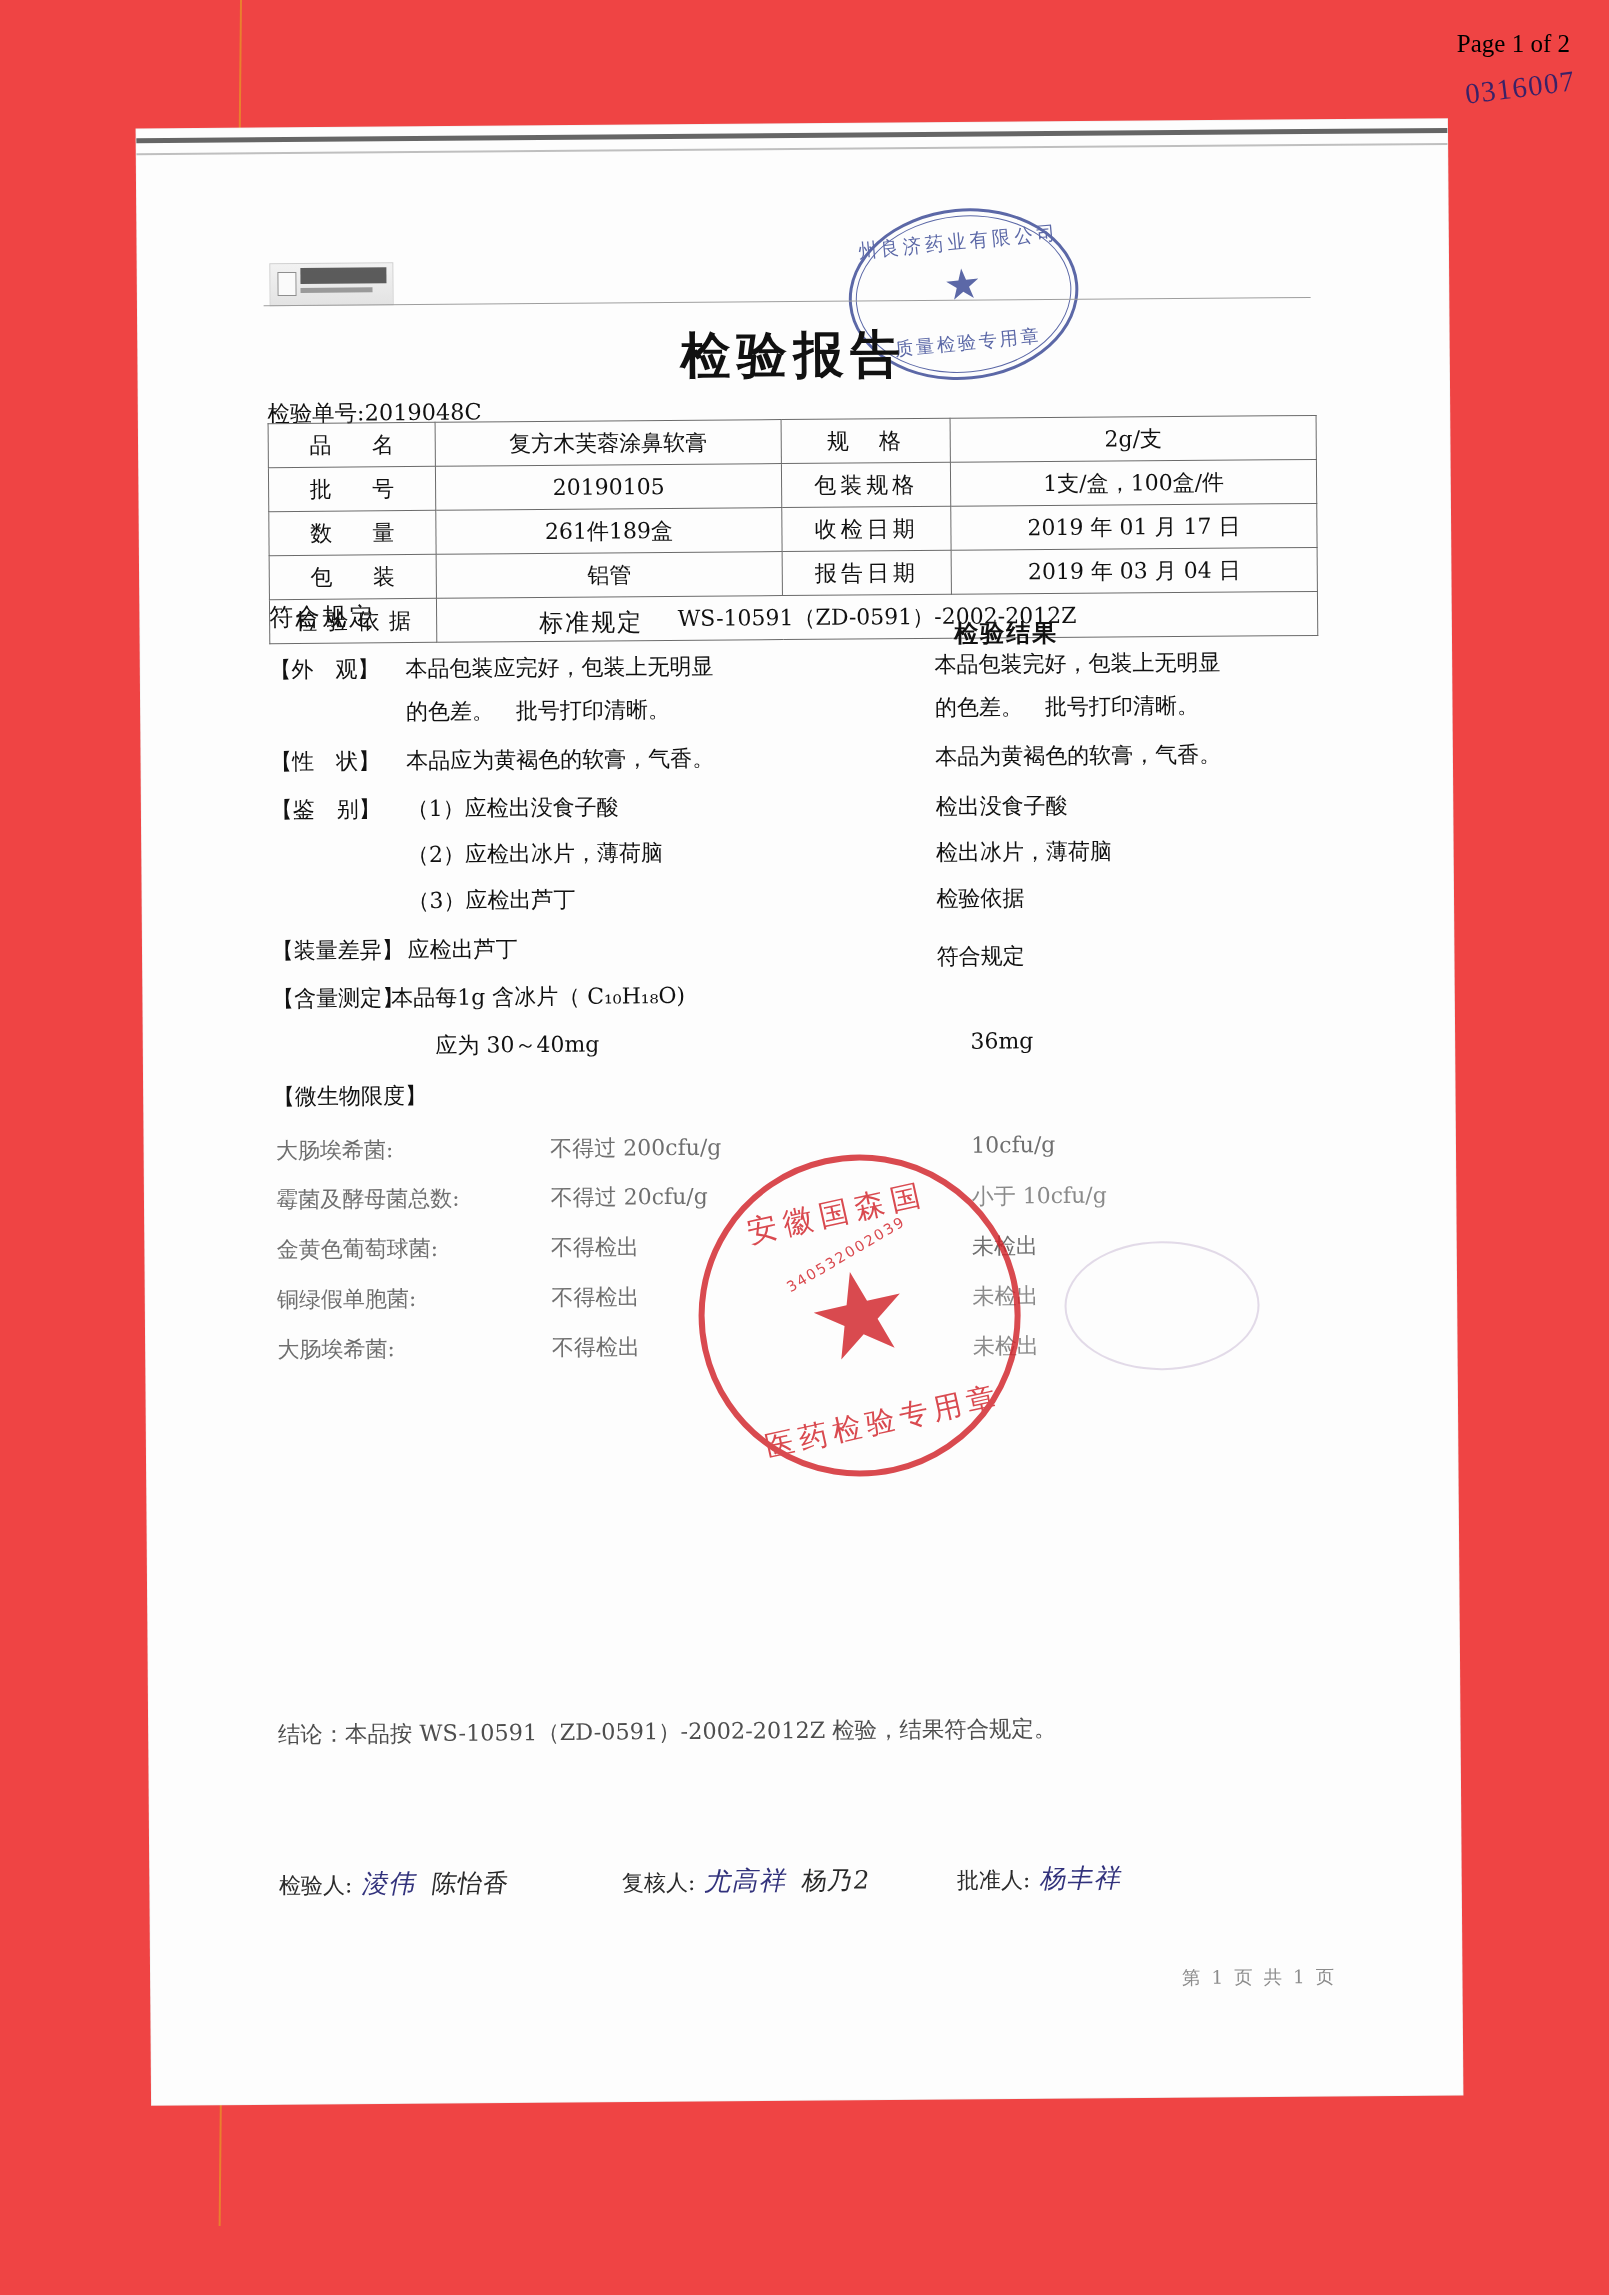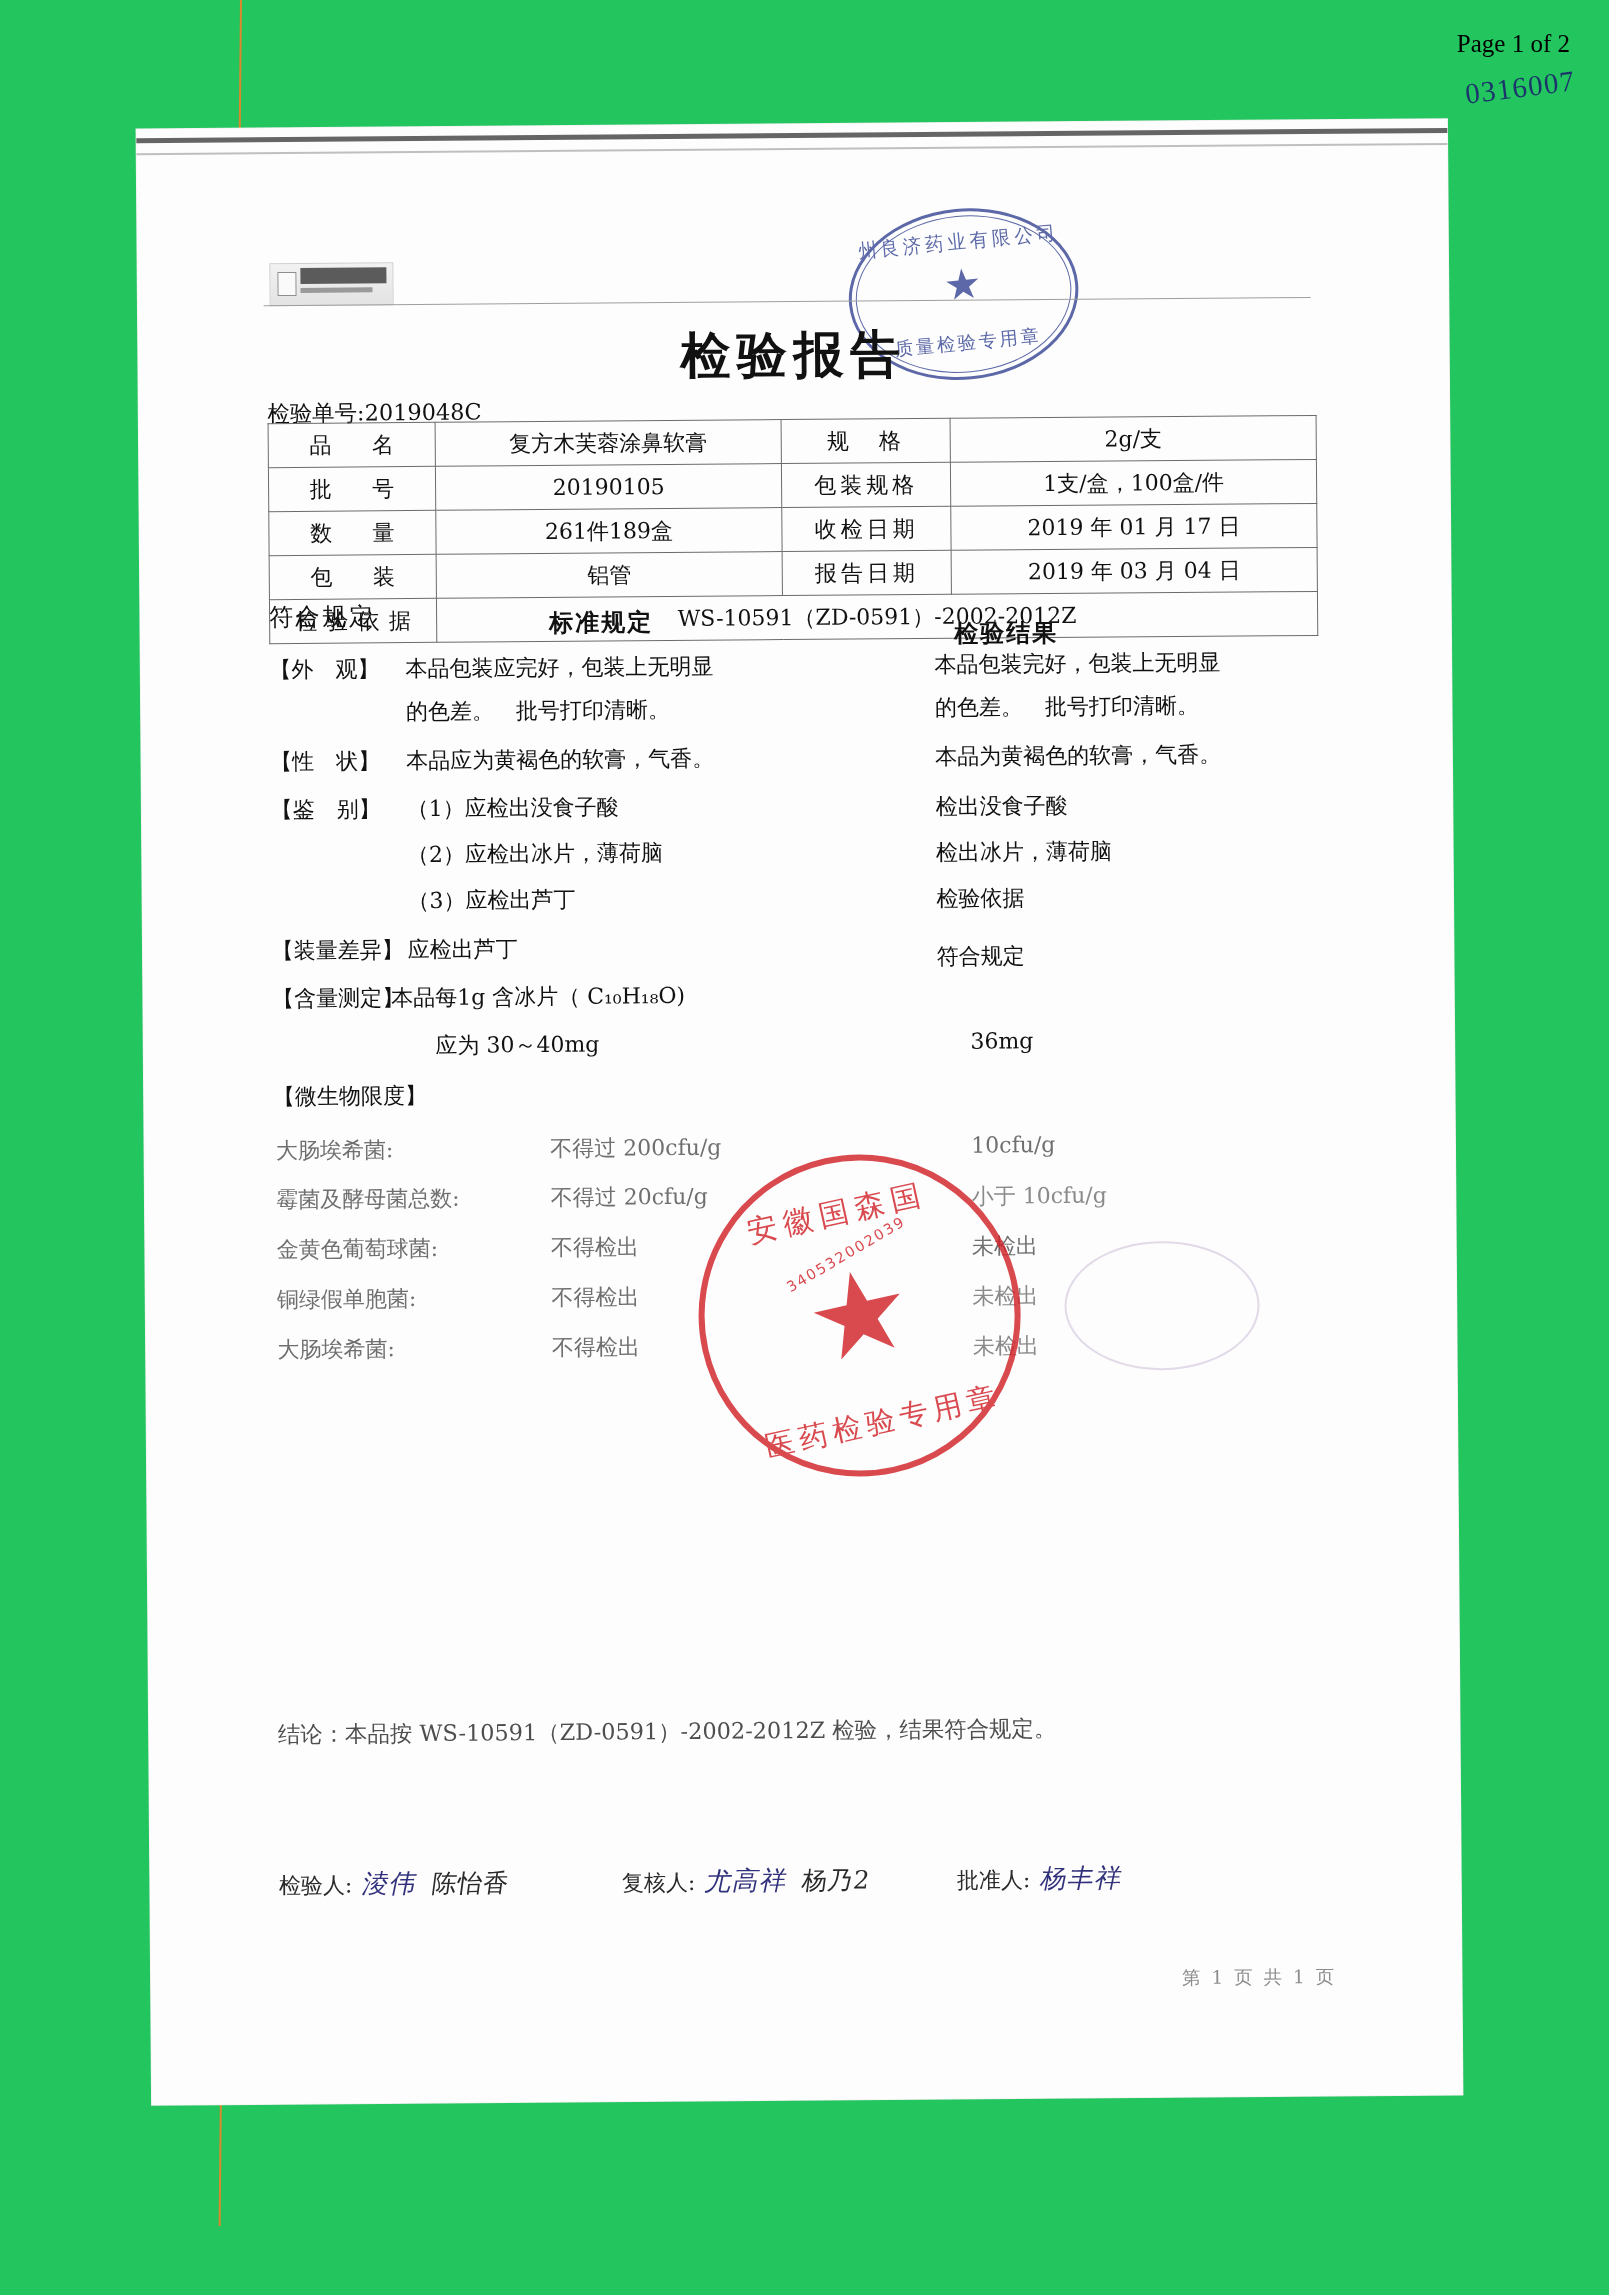--- a/index.html
+++ b/index.html
@@ -8,21 +8,21 @@
     background: #ffffff;
   }
   body {
     font-family: "Liberation Serif", serif;
     color: #1a1a1a;
   }
   #page {
     position: relative;
     width: 1610px;
     height: 2295px;
-    background: #22c55e;
+    background: #ef4444;
     overflow: hidden;
   }
 
   
   .print-header {
     position: absolute;
     top: 30px;
     right: 40px;
     font-size: 25px;
     font-family: "Liberation Serif", serif;
@@ -236,21 +236,21 @@
   .col-heads {
     position: absolute;
     left: 129px;
     top: 473px;
     width: 1067px;
     font-family: "DejaVu Serif", serif;
     font-size: 24px;
     color: #111;
   }
   .col-heads .ch1 { position: absolute; left: 0;    top: 0;  letter-spacing: 2.6px;}
-  .col-heads .ch2 { position: absolute; left: 280px; top: 8px; letter-spacing: 2px; font-weight: bold;}
+  .col-heads .ch2 { position: absolute; left: 270px; top: 8px; letter-spacing: 2px;}
   .col-heads .ch3 { position: absolute; left: 685px; top: 22.4px; letter-spacing: 2px; font-weight: bold;}
 
   
   .rows {
     position: absolute;
     left: 129px;
     top: 527px;
     width: 1093px;
     font-family: "DejaVu Serif", serif;
     color: #111;

